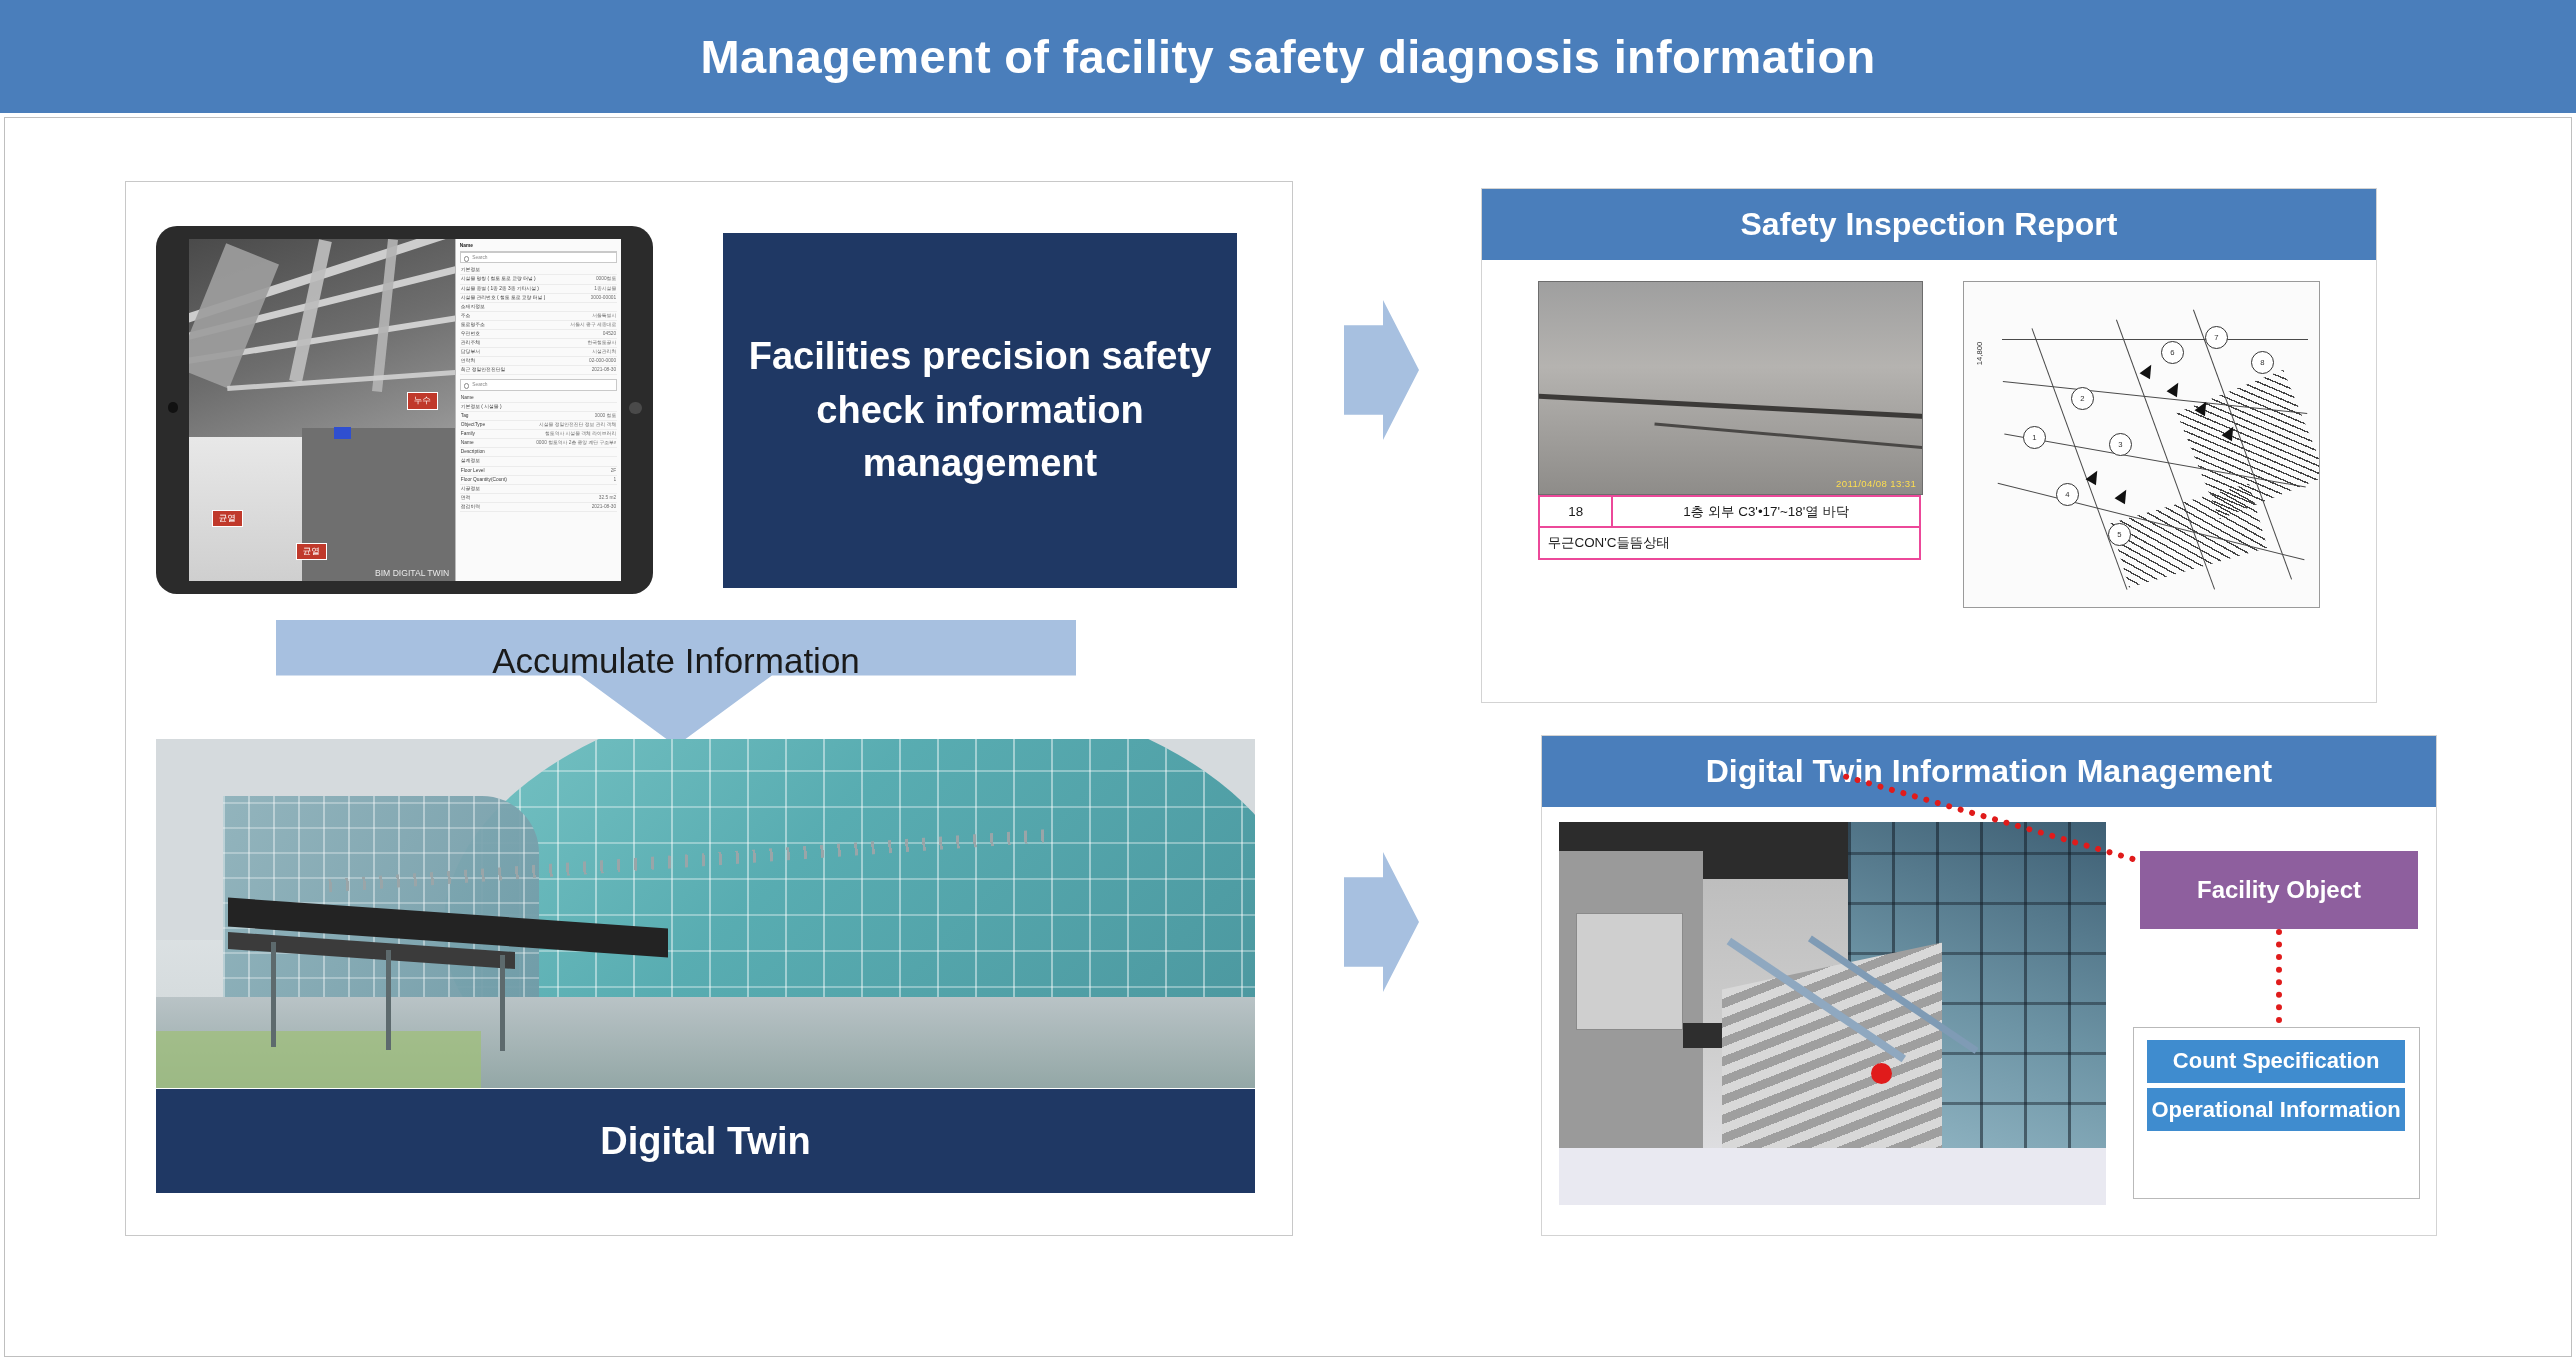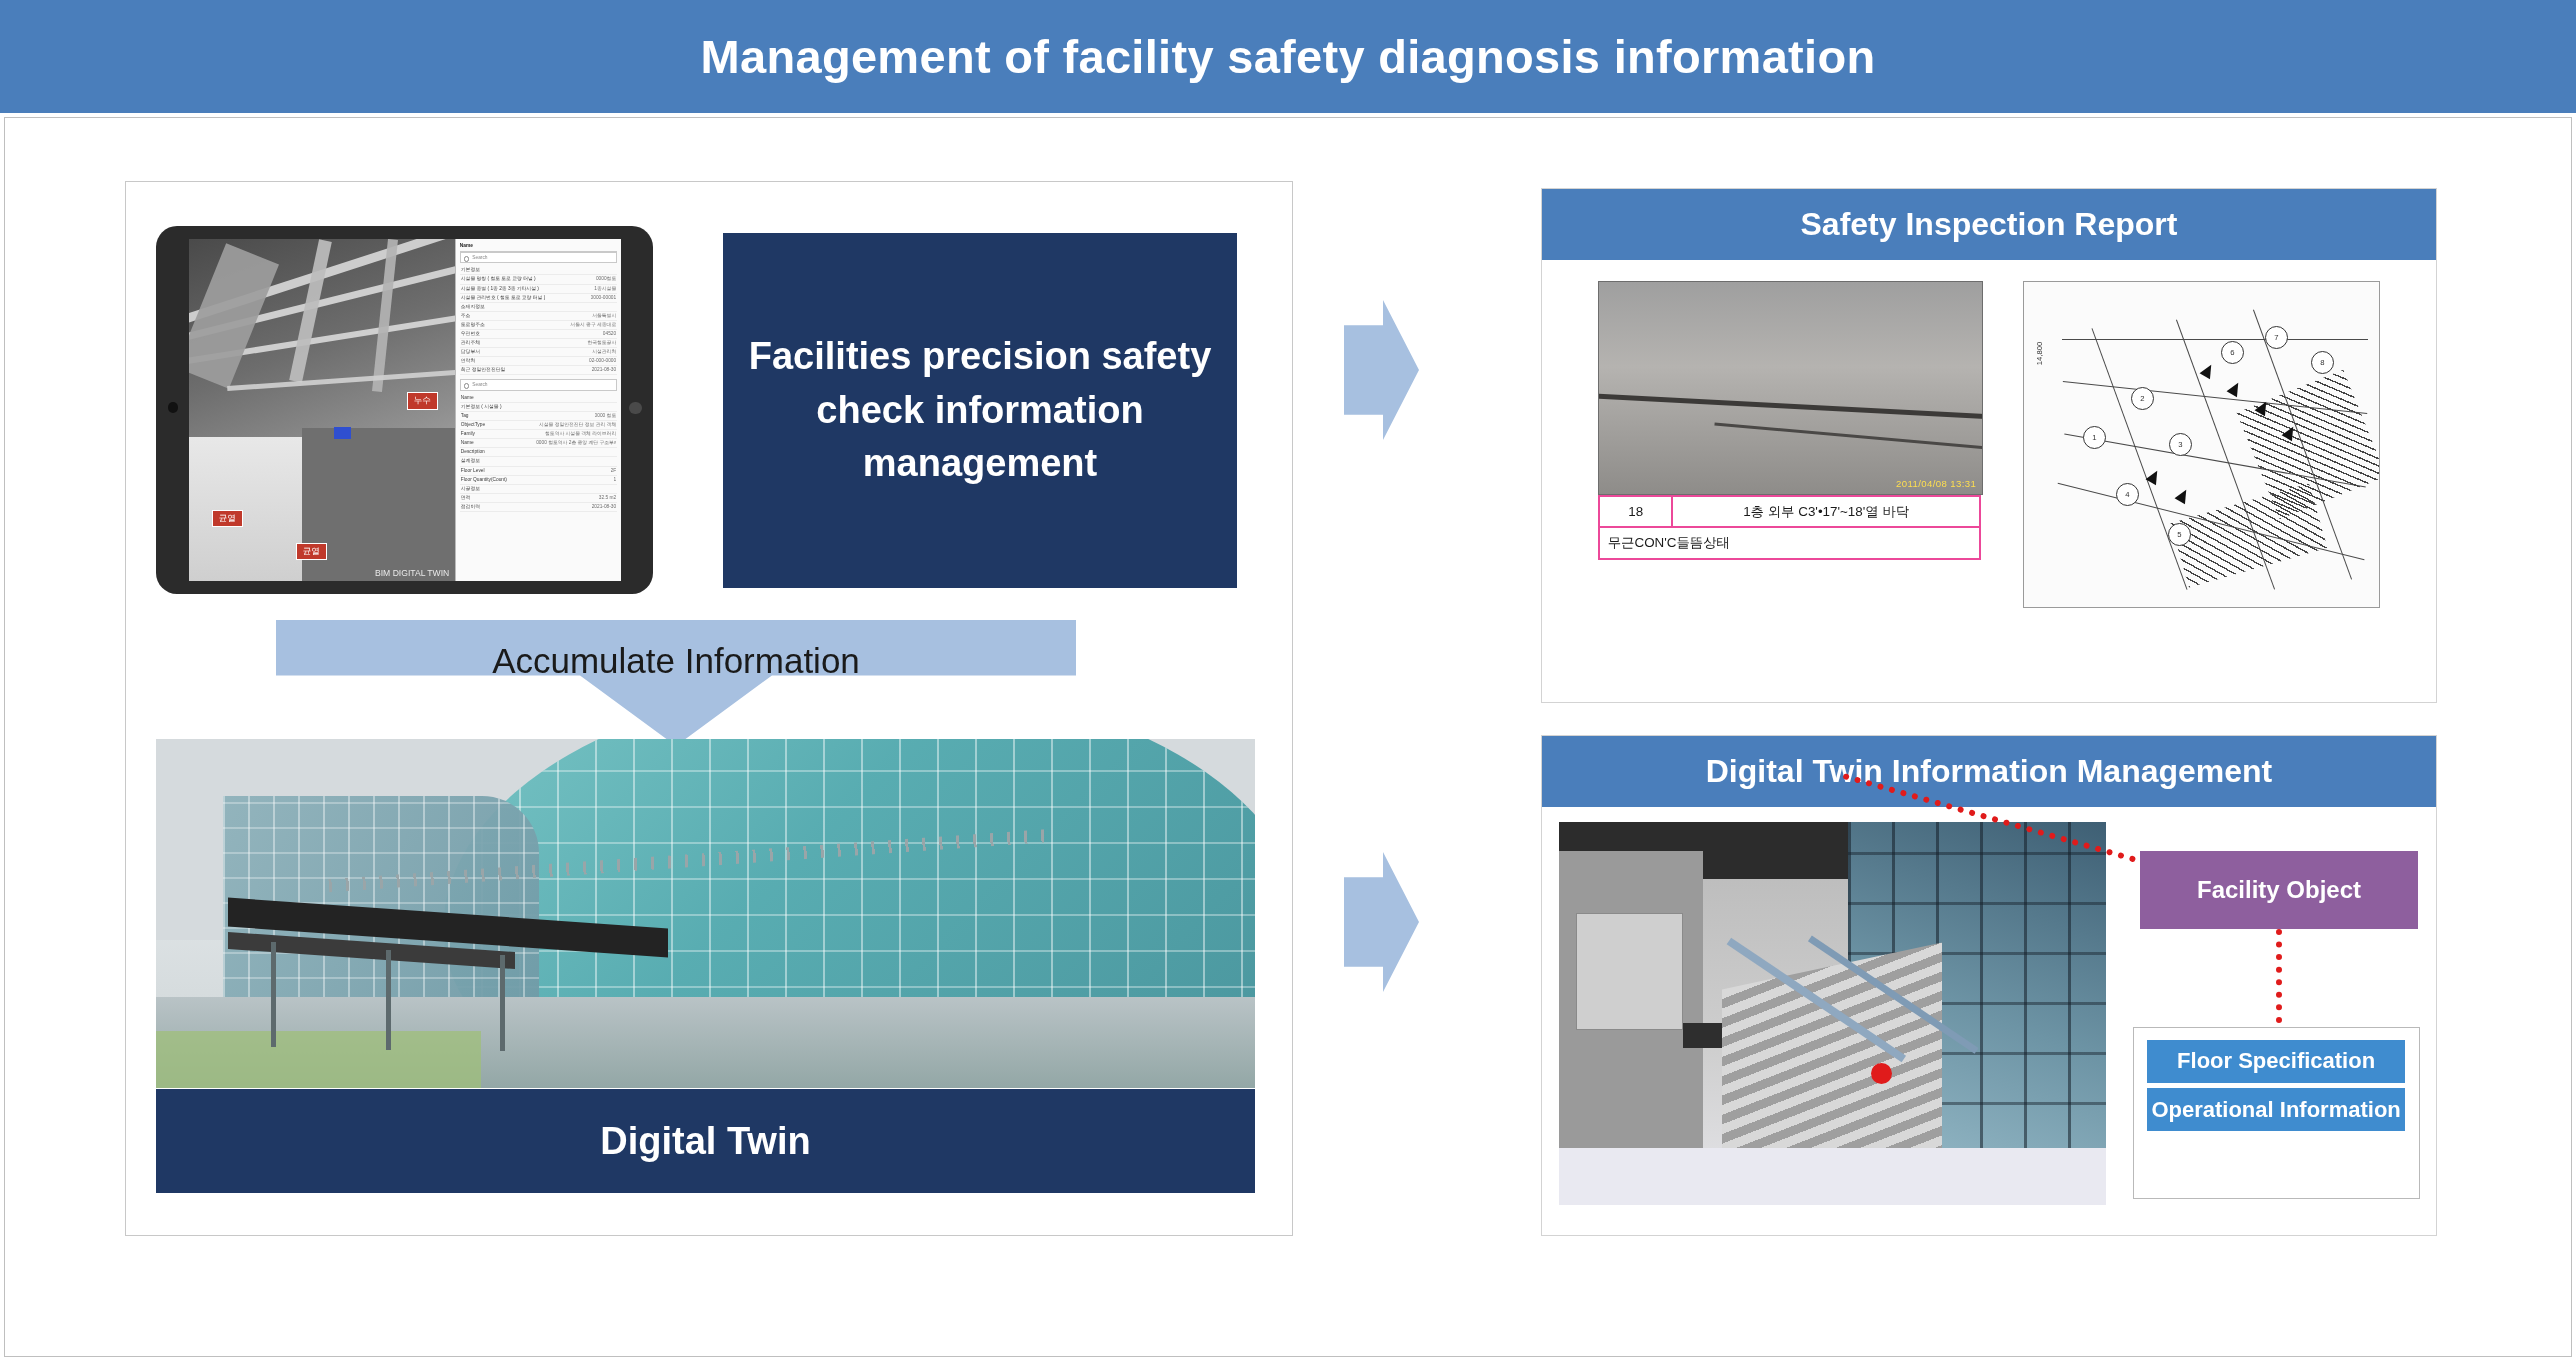--- a/index.html
+++ b/index.html
@@ -354,21 +354,21 @@
   }
   .card-header {
     background: #4a7ebb;
     color: #ffffff;
     font-size: 32px;
     font-weight: bold;
     text-align: center;
     line-height: 71px;
     height: 71px;
   }
-  .card-1 { left: 1541px; top: 188px; width: 896px; height: 515px; }
+  .card-1 { left: 1481px; top: 188px; width: 896px; height: 515px; }
   .card-2 { left: 1541px; top: 735px; width: 896px; height: 501px; }
 
   
   .sir-body {
     position: relative;
     padding: 21px 56px;
     display: flex;
     gap: 42px;
   }
   .sir-left { width: 383px; }
@@ -821,21 +821,21 @@
         <div class="dtim-dot dot-a"></div>
       </div>
 
       <div class="dtim-right">
         <div class="dotted-connector"></div>
         <div class="facility-object">
           <span>Facility Object</span>
         </div>
         <div class="vert-dots"></div>
         <div class="attr-box">
-          <div class="attr-item">Floor Specification</div>
+          <div class="attr-item">Count Specification</div>
           <div class="attr-item">Operational Information</div>
         </div>
       </div>
     </div>
   </div>
 
 </div>
 
 
 </body></html>

